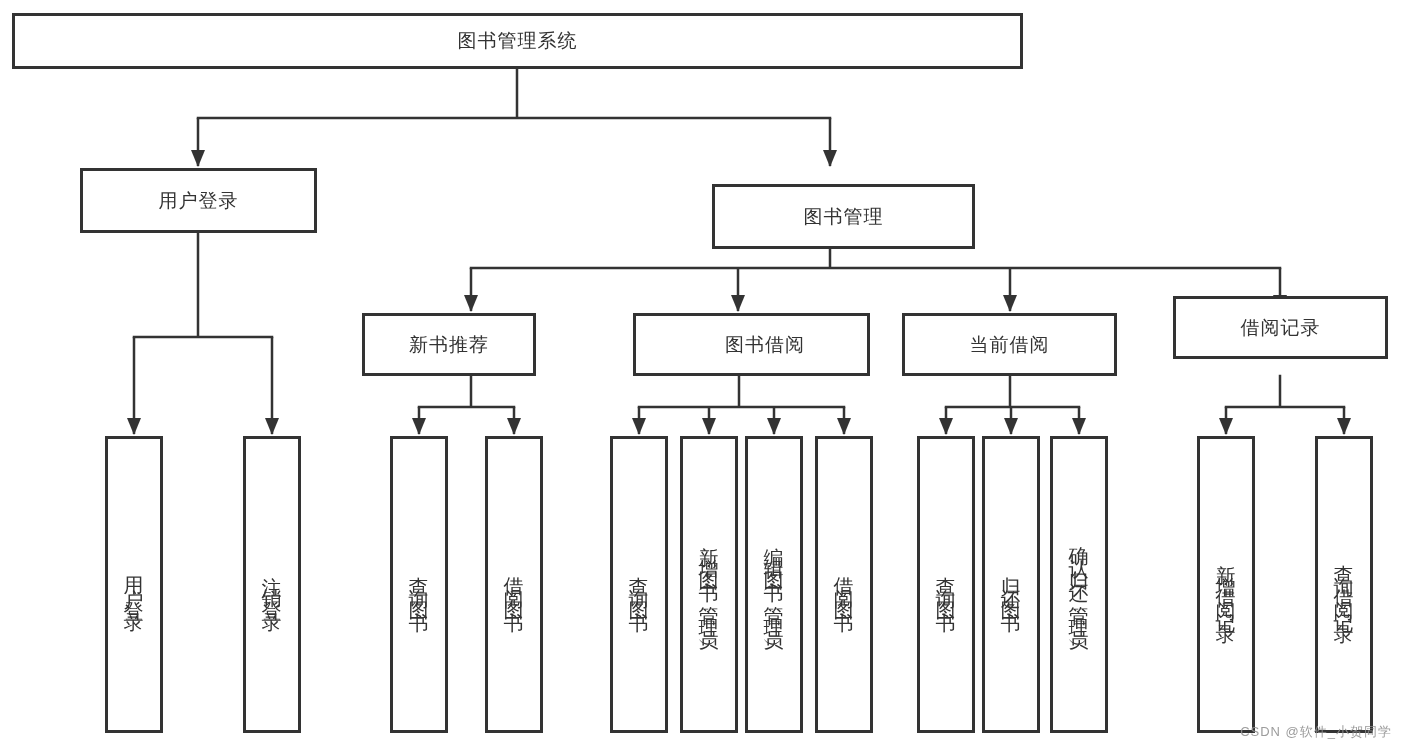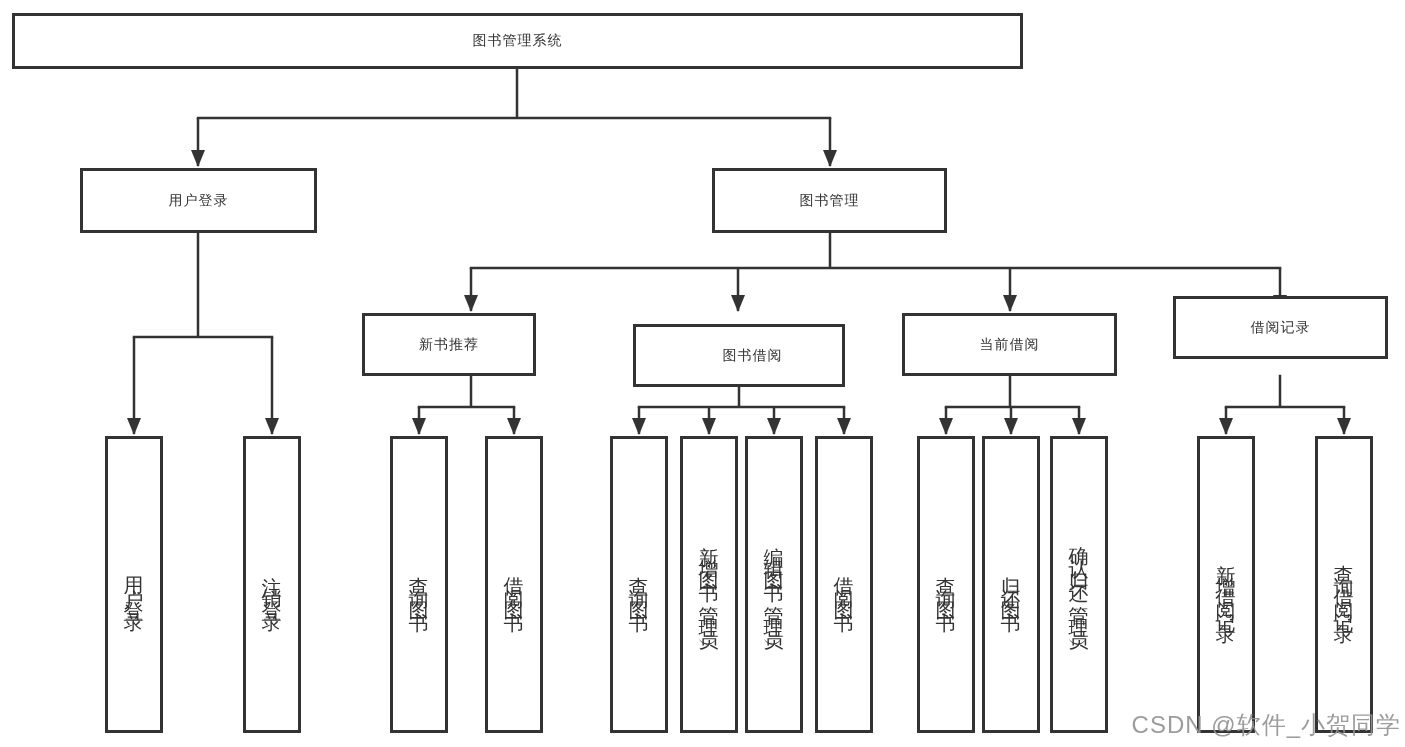--- a/index.html
+++ b/index.html
@@ -11,52 +11,52 @@
     overflow:hidden;
   }
   #wires{position:absolute;left:0;top:0;width:1405px;height:747px;}
   .box{
     position:absolute;
     box-sizing:border-box;
     background:#ffffff;
     border:3px solid #333333;
     color:#333333;
     display:flex;align-items:center;justify-content:center;
-    font-size:14px;
+    font-size:19px;
     letter-spacing:1px;
     white-space:nowrap;
   }
   .vbox{font-size:20px;}
   .vtext{
     writing-mode:vertical-rl;
     text-orientation:mixed;
     letter-spacing:12px;
     line-height:1;
     white-space:nowrap;
   }
   
   .n-root   {left:12px;  top:13px;  width:1011px;height:56px;}
   .n-login  {left:80px;  top:168px; width:237px; height:65px;}
-  .n-mgmt   {left:712px; top:168px; width:235px; height:65px;}
+  .n-mgmt   {left:712px; top:184px; width:263px; height:65px;}
   .n-newbook{left:362px; top:313px; width:174px; height:63px;}
-  .n-borrow {left:633px; top:324px; width:212px; height:63px;padding-left:27px;}
+  .n-borrow {left:633px; top:313px; width:237px; height:63px;padding-left:27px;}
   .n-current{left:902px; top:313px; width:215px; height:63px;text-align:right;}
   .n-records{left:1173px;top:296px; width:215px; height:63px;}
   .leaf{top:436px;width:58px;height:297px;}
   .n-lf1 {left:105px;}  .n-lf2 {left:243px;}
   .n-lf3 {left:390px;}  .n-lf4 {left:485px;}
   .n-lf5 {left:610px;}  .n-lf6 {left:680px;}
   .n-lf7 {left:745px;}  .n-lf8 {left:815px;}
   .n-lf9 {left:917px;}  .n-lf10{left:982px;}
   .n-lf11{left:1050px;} .n-lf12{left:1197px;}
   .n-lf13{left:1315px;}
   .watermark{
     position:absolute;
-    right:4px;bottom:6px;
-    font-size:24px;
+    right:13px;bottom:6px;
+    font-size:13px;
     color:rgba(148,148,148,0.92);
     letter-spacing:1px;
   }
 </style>
 </head>
 <body>
 
 <div id="stage">
 
   <svg id="wires" viewBox="0 0 1405 747" xmlns="http://www.w3.org/2000/svg">

